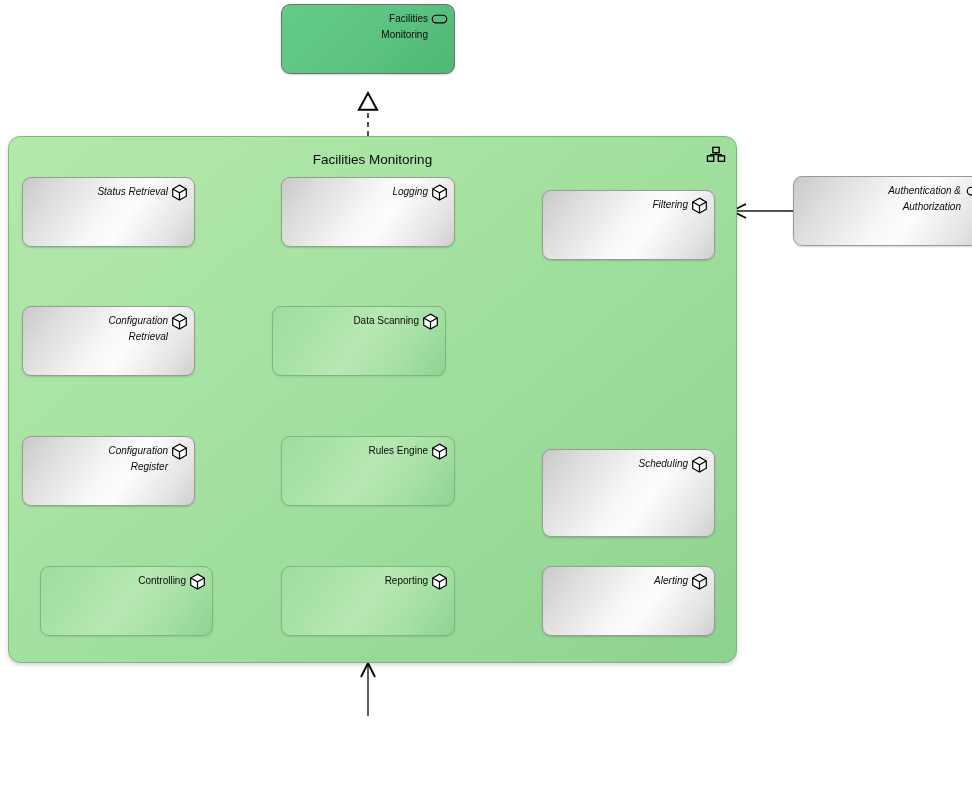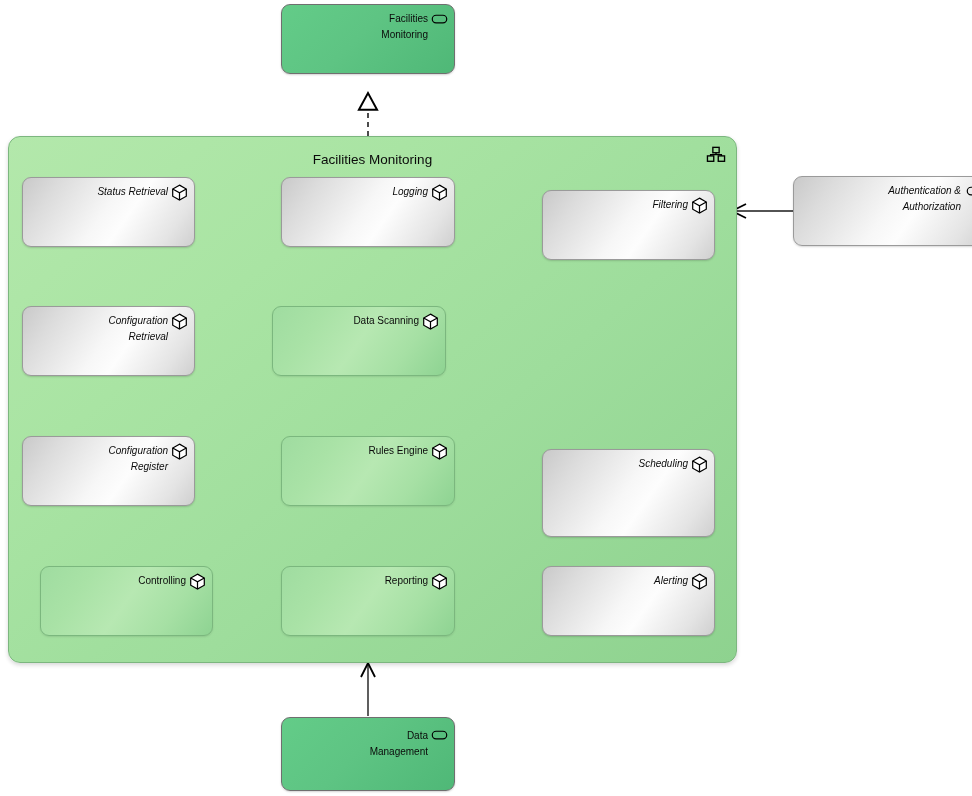--- a/index.html
+++ b/index.html
@@ -247,21 +247,14 @@
   </div>
 
   <div class="node grey svc" style="left:793px;top:176px;width:197px;height:70px;">
     <div class="label" style="right:28px;">Authentication &amp;
 Authorization</div>
     <svg class="glyph" viewBox="0 0 20 20">
       <rect x="1.5" y="5" width="17" height="9" rx="4.5" ry="4.5" fill="none" stroke="#000" stroke-width="1.4"></rect>
     </svg>
   </div>
 
-  <div class="node cap" style="left:281px;top:717px;width:174px;height:74px;">
-    <div class="label plain" style="top:10px;">Data
-Management</div>
-    <svg class="glyph" viewBox="0 0 20 20" style="top:9px;">
-      <rect x="1.5" y="5" width="17" height="9" rx="4.5" ry="4.5" fill="none" stroke="#000" stroke-width="1.4"></rect>
-    </svg>
-  </div>
 
 </div>
 
 </body></html>

